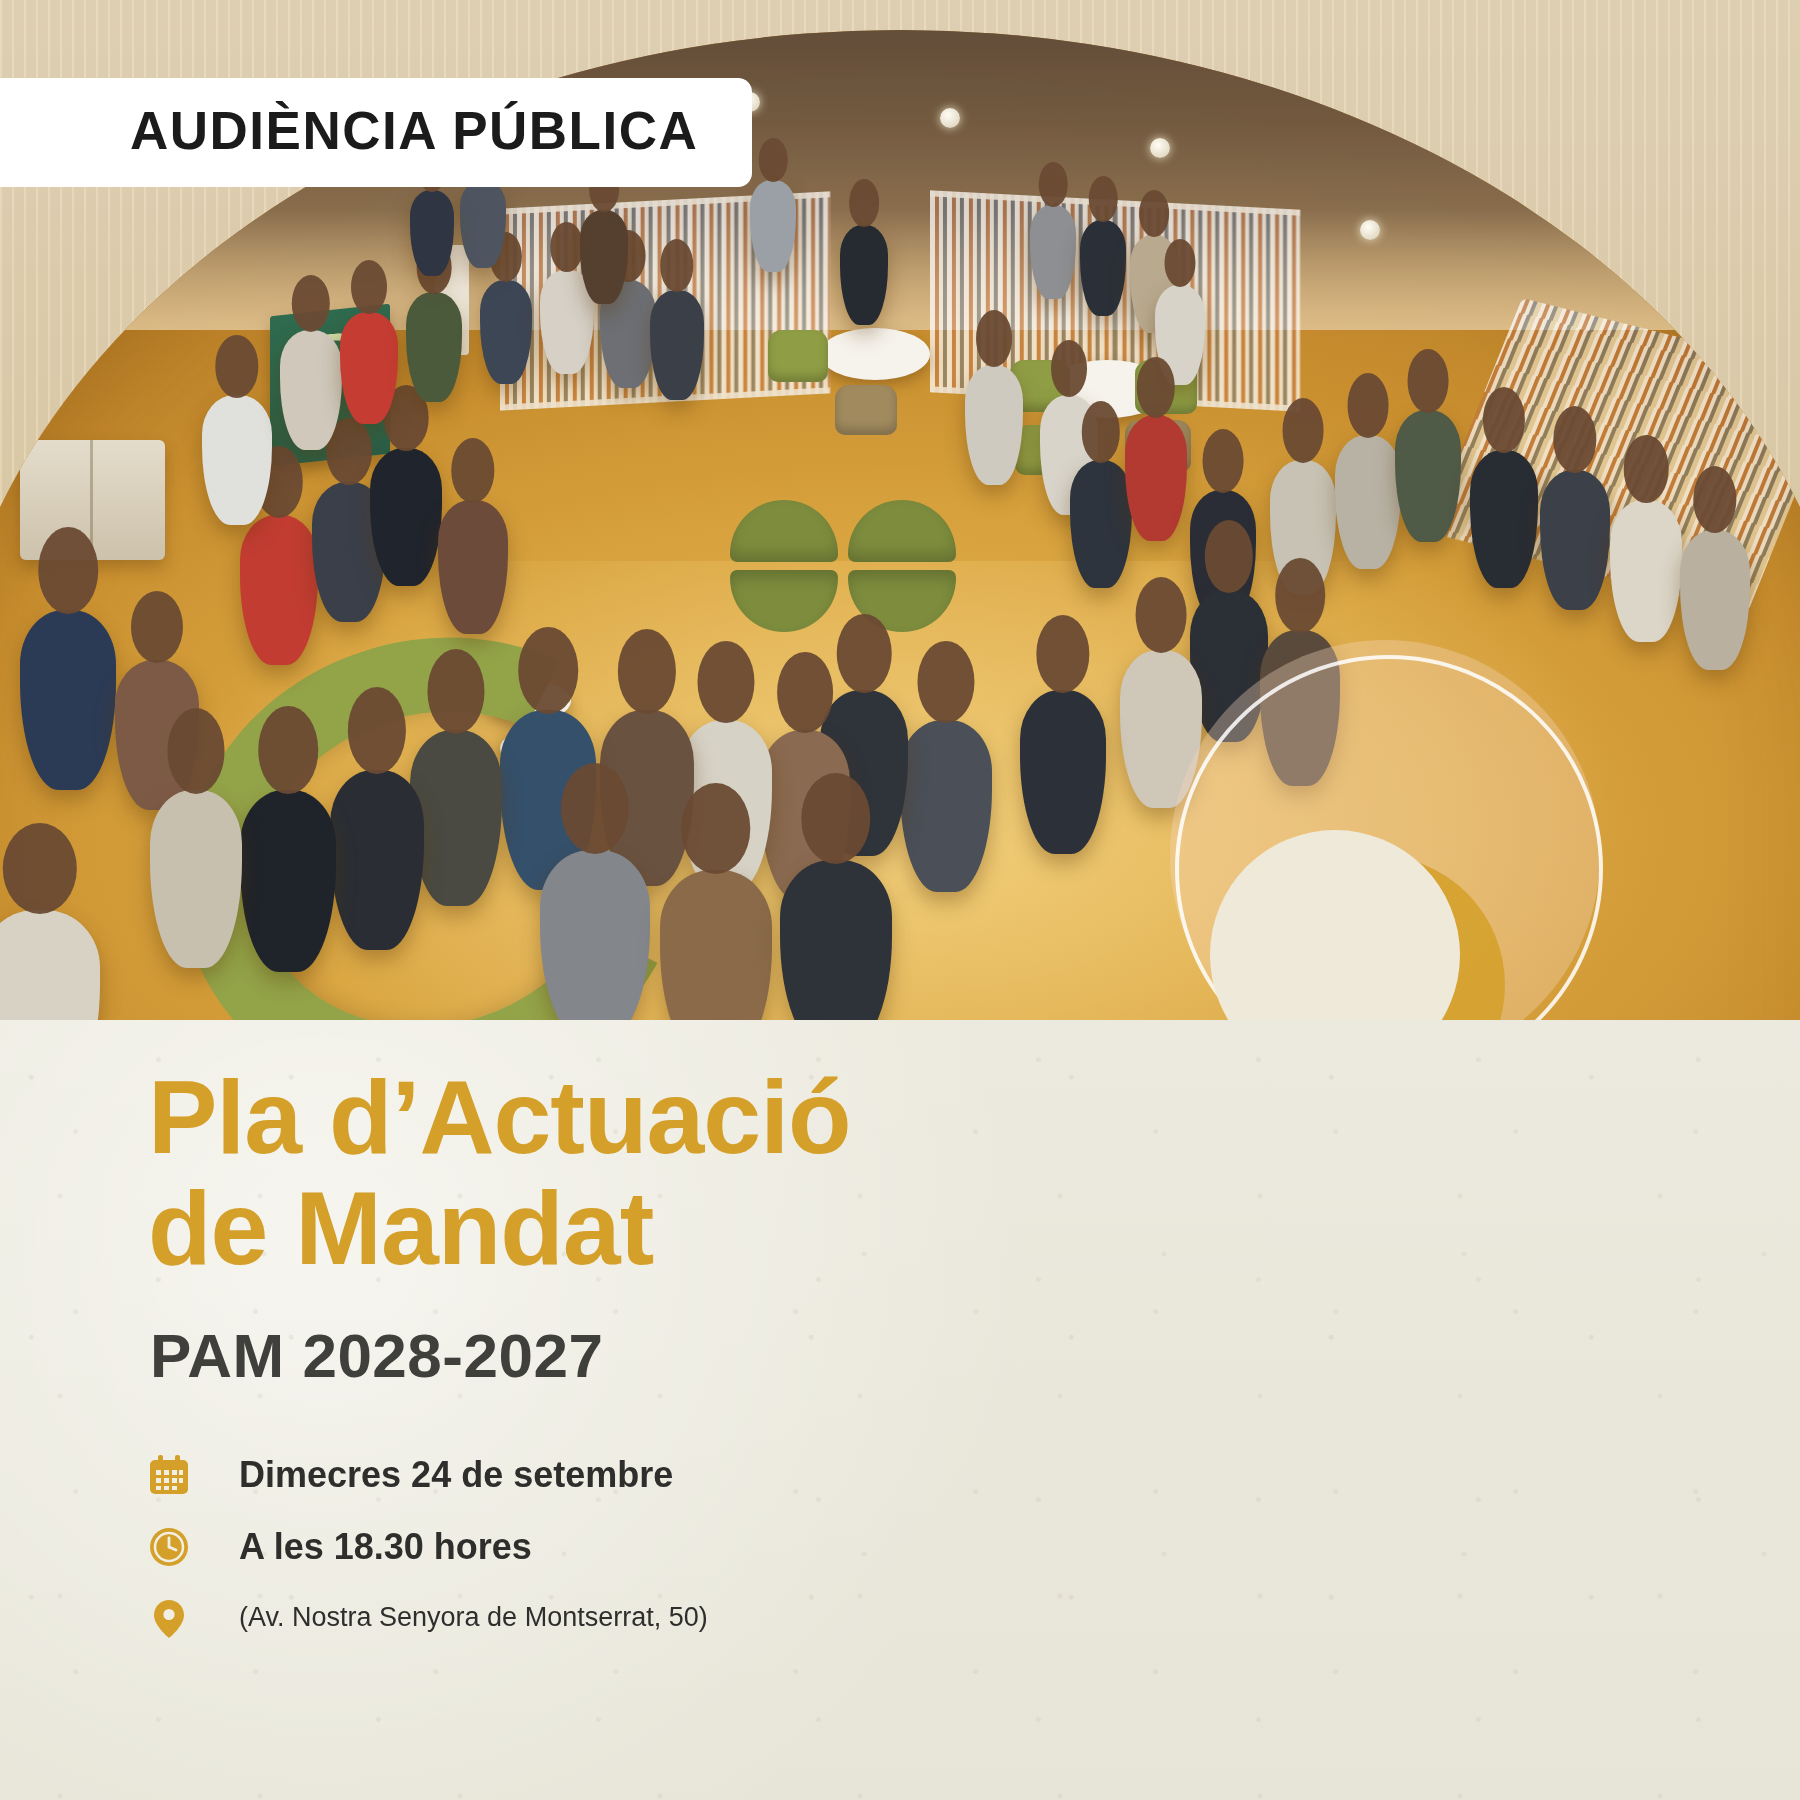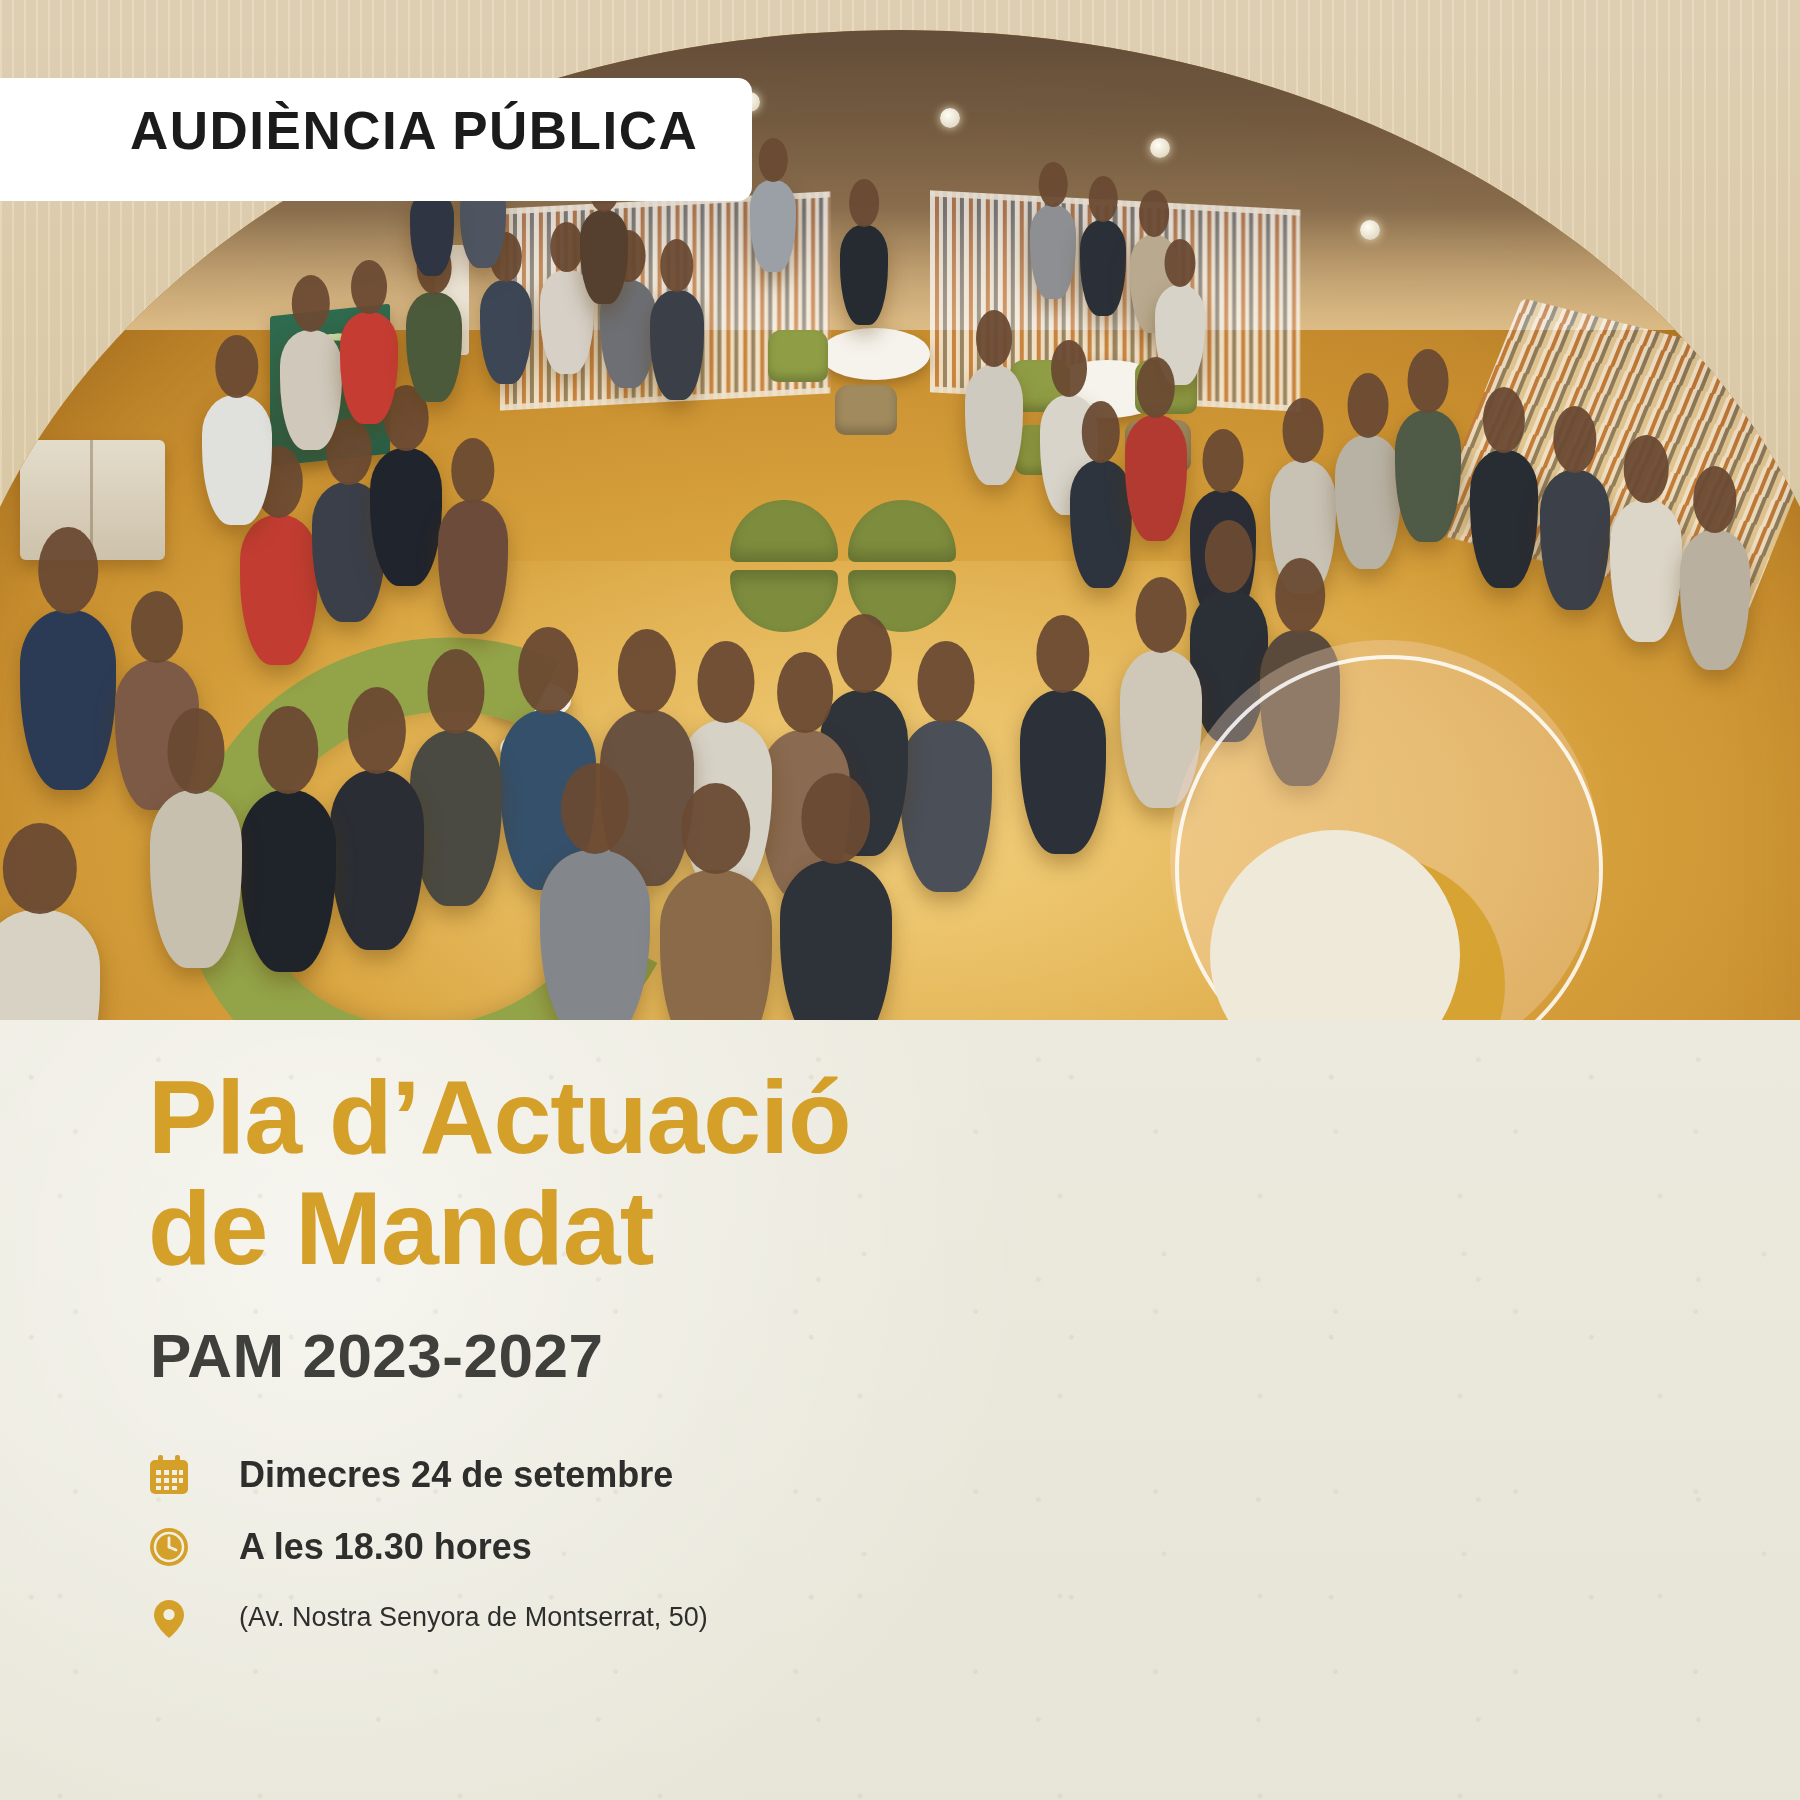--- a/index.html
+++ b/index.html
@@ -237,21 +237,21 @@
     border: 4px solid rgba(255,255,255,0.85);
     background: transparent;
   }
 
   
   .label-box {
     position: absolute;
     left: 0;
     top: 78px;
     background: #ffffff;
-    padding: 26px 54px 44px 130px;
+    padding: 26px 54px 30px 130px;
     border-radius: 0 14px 14px 0;
     z-index: 20;
   }
   .label-box span {
     display: block;
     font-size: 53px;
     font-weight: bold;
     letter-spacing: 1.5px;
     color: #1b1b1b;
     line-height: 1;
@@ -450,21 +450,21 @@
   </div>
 
   <div class="panel">
     <div class="grain"></div>
 
     <div class="title">
       <div>Pla d’Actuació</div>
       <div>de Mandat</div>
     </div>
 
-    <div class="subtitle">PAM 2023-2027</div>
+    <div class="subtitle">PAM 2028-2027</div>
 
     <div class="details">
 
       <div class="detail-row">
         <span class="detail-icon">
           <svg width="42" height="42" viewBox="0 0 42 42">
             <rect x="2" y="6" width="38" height="34" rx="5" fill="#d4a029"></rect>
             <rect x="10" y="1" width="5" height="9" rx="2" fill="#d4a029"></rect>
             <rect x="27" y="1" width="5" height="9" rx="2" fill="#d4a029"></rect>
             <g fill="#f1efe4">

